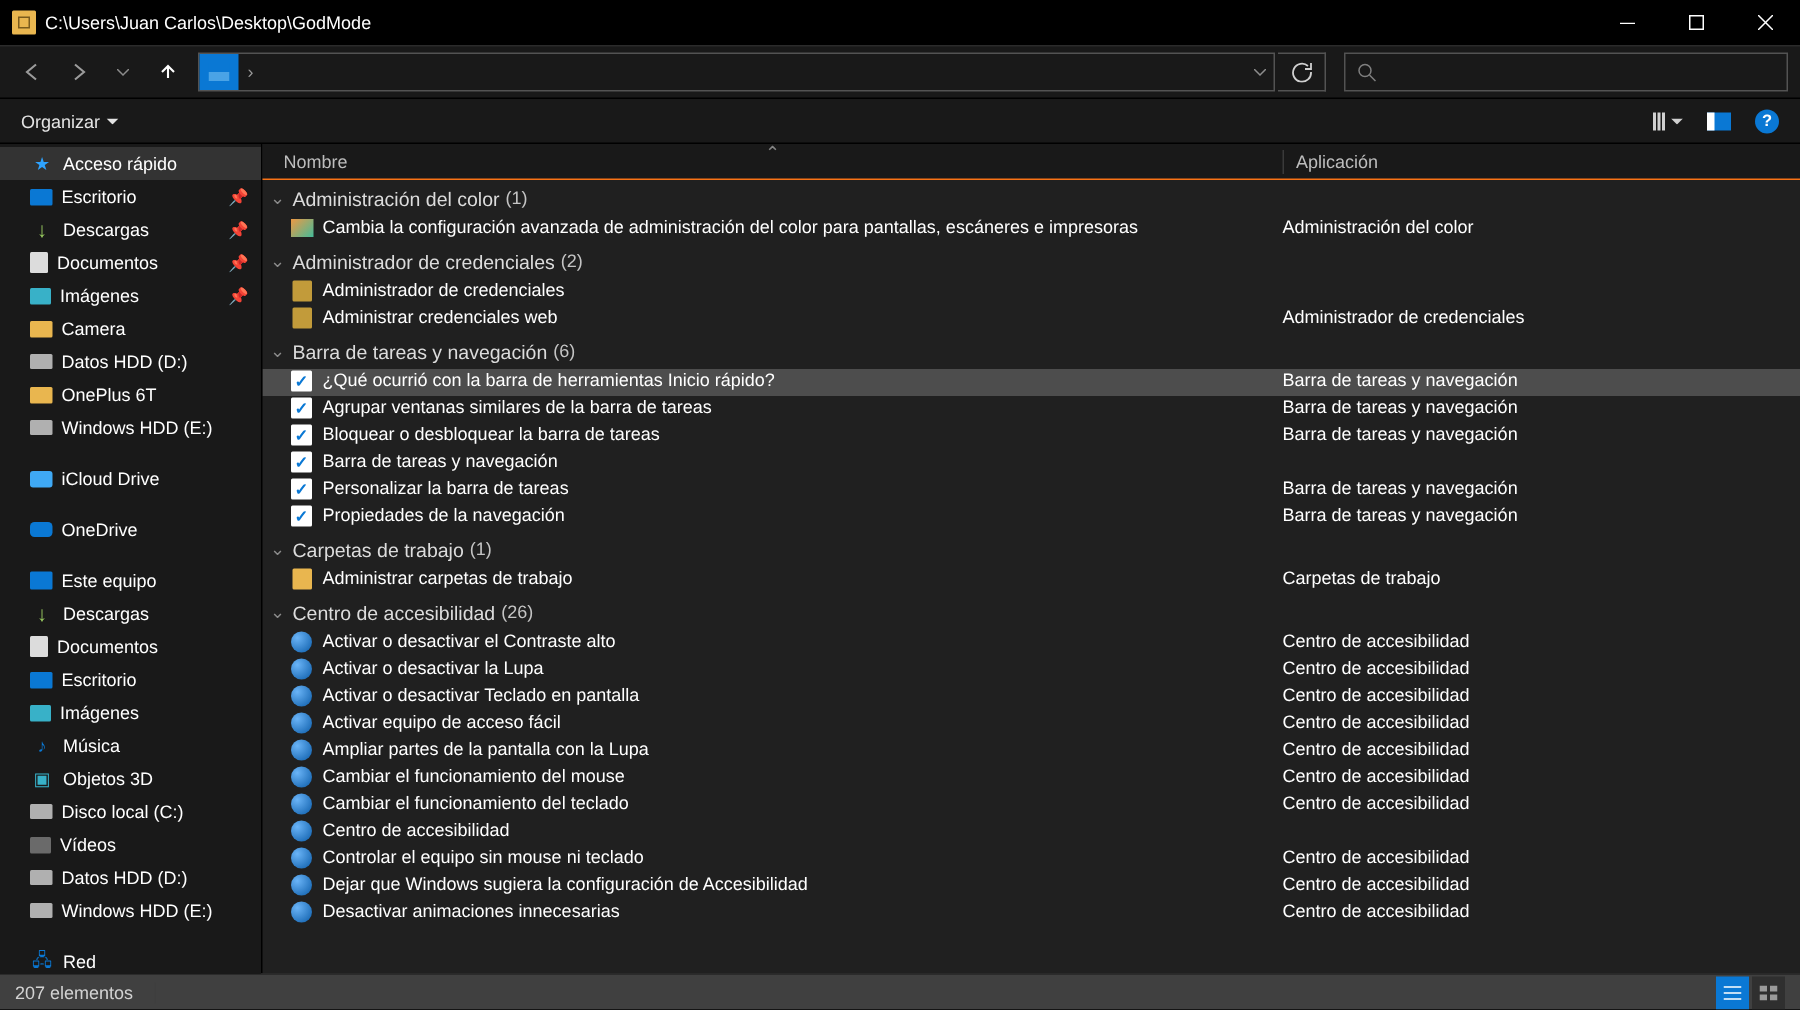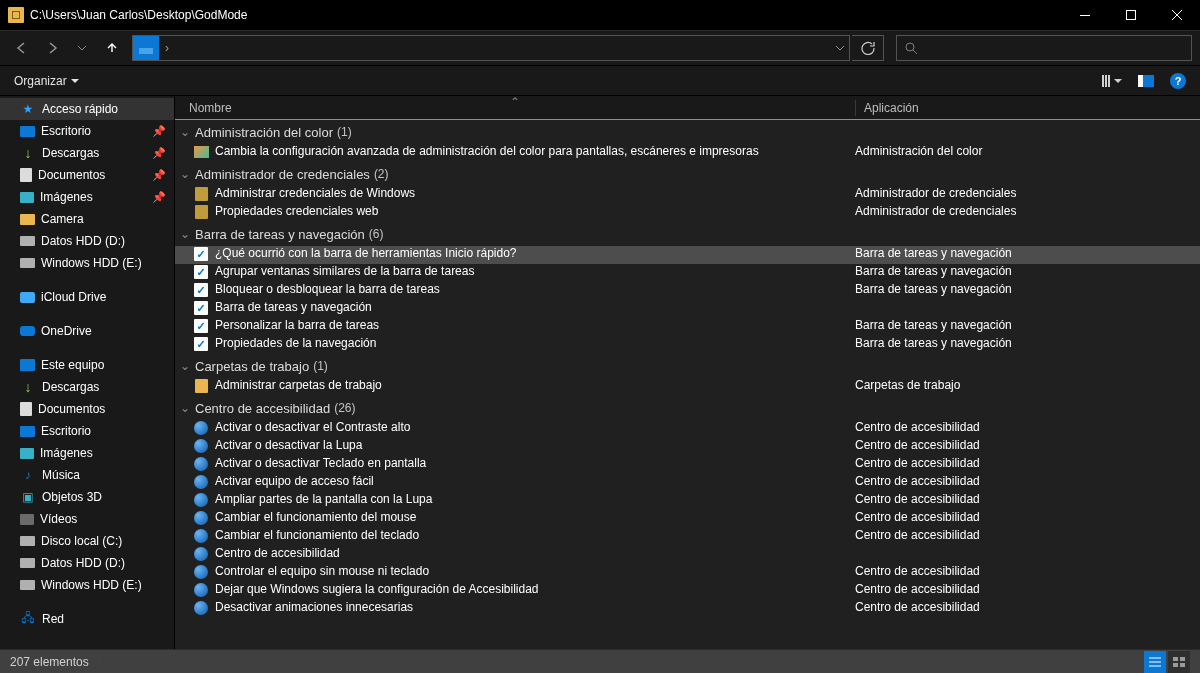--- a/index.html
+++ b/index.html
@@ -244,20 +244,24 @@
         </div>
         <div class="titem">
           <span class="ticon ic-folder"></span>
           <span>Camera</span>
         </div>
         <div class="titem">
           <span class="ticon ic-drive"></span>
           <span>Datos HDD (D:)</span>
         </div>
         <div class="titem">
+          <span class="ticon ic-folder"></span>
+          <span>OnePlus 6T</span>
+        </div>
+        <div class="titem">
           <span class="ticon ic-drive"></span>
           <span>Windows HDD (E:)</span>
         </div>
         <div class="tspacer"></div>
         <div class="titem">
           <span class="ticon ic-icloud"></span>
           <span>iCloud Drive</span>
         </div>
         <div class="tspacer"></div>
         <div class="titem">
@@ -287,26 +291,26 @@
         </div>
         <div class="titem">
           <span class="ticon ic-music">♪</span>
           <span>Música</span>
         </div>
         <div class="titem">
           <span class="ticon ic-objects">▣</span>
           <span>Objetos 3D</span>
         </div>
         <div class="titem">
+          <span class="ticon ic-osd"></span>
+          <span>Disco local (C:)</span>
+        </div>
+        <div class="titem">
           <span class="ticon ic-videos"></span>
           <span>Vídeos</span>
-        </div>
-        <div class="titem">
-          <span class="ticon ic-osd"></span>
-          <span>Disco local (C:)</span>
         </div>
         <div class="titem">
           <span class="ticon ic-drive"></span>
           <span>Datos HDD (D:)</span>
         </div>
         <div class="titem">
           <span class="ticon ic-drive"></span>
           <span>Windows HDD (E:)</span>
         </div>
         <div class="tspacer"></div>
@@ -338,28 +342,27 @@
           </div>
           <div class="group-hdr">
             <span class="chev">⌄</span>
             <span class="gname">Administrador de credenciales</span> 
             <span class="gcount">(2)</span>
           </div>
           <div class="row">
             <span class="ricon">
               <span class="ric-cred"></span>
             </span>
-            <span class="rname">Administrar credenciales de Windows</span>
             <span class="rapp">Administrador de credenciales</span>
           </div>
           <div class="row">
             <span class="ricon">
               <span class="ric-cred"></span>
             </span>
-            <span class="rname">Propiedades credenciales web</span>
+            <span class="rname">Administrar credenciales web</span>
             <span class="rapp">Administrador de credenciales</span>
           </div>
           <div class="group-hdr">
             <span class="chev">⌄</span>
             <span class="gname">Barra de tareas y navegación</span> 
             <span class="gcount">(6)</span>
           </div>
           <div class="row hover">
             <span class="ricon">
               <span class="ric-tb"></span>

